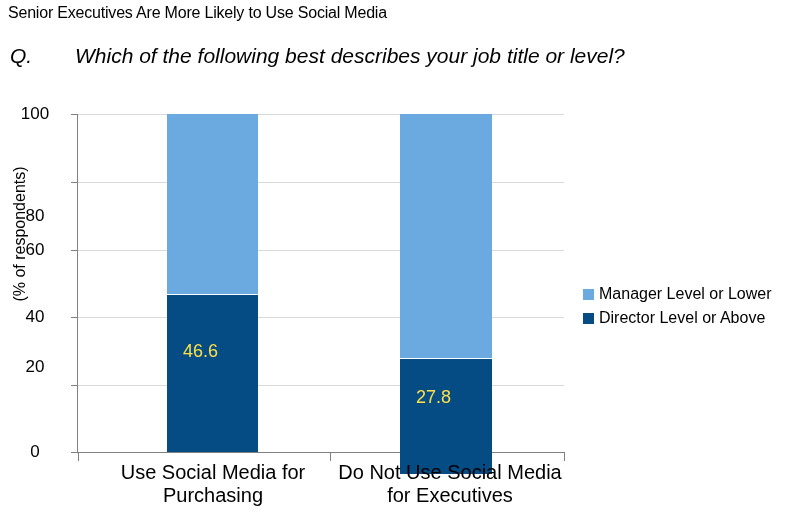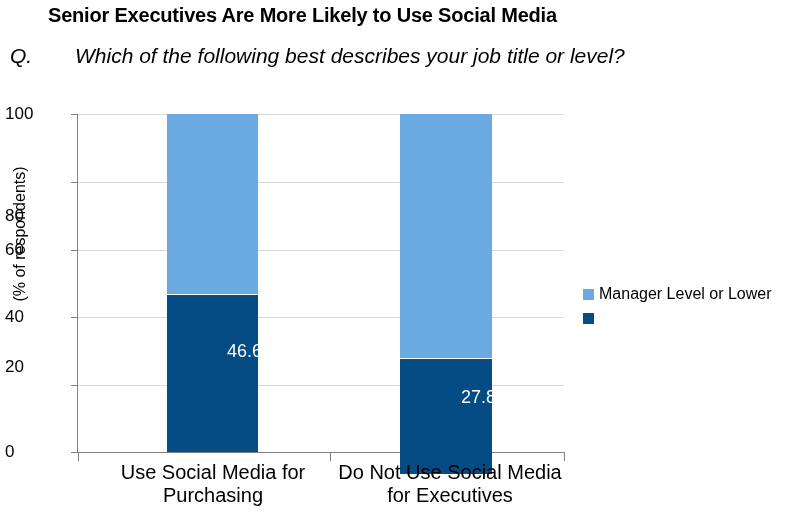--- a/index.html
+++ b/index.html
@@ -14,25 +14,24 @@
     color: #000000;
     overflow: hidden;
     position: relative;
   }
 
   
   #chart-title {
     position: absolute;
     left: 8px;
     top: 4px;
-    font-size: 20px;
-    font-weight: bold;
+    font-size: 16px;
+    font-weight: normal;
     letter-spacing: -0.2px;
     white-space: nowrap;
-    margin-left: 40px;
   }
   #question-row {
     position: absolute;
     left: 10px;
     top: 44px;
     font-size: 21px;
     font-style: italic;
     white-space: nowrap;
   }
   #question-label {
@@ -74,21 +73,21 @@
   .y-tick-mark {
     position: absolute;
     left: 71px;
     width: 7px;
     height: 1px;
     background: #808080;
   }
   .y-tick-label {
     position: absolute;
     right: 740px;
-    text-align: left;
+    text-align: center;
     width: 60px;
     font-size: 17px;
     line-height: 1;
   }
   #y-axis-title {
     position: absolute;
     left: -95px;
     top: 225px;
     width: 230px;
     text-align: center;
@@ -101,24 +100,24 @@
     position: absolute;
     bottom: 0;
   }
   .bar-seg {
     position: absolute;
     left: 0;
     width: 100%;
   }
   .bar-value {
     position: absolute;
-    left: 4px;
+    left: 16px;
     width: 100%;
-    text-align: right;
-    color: #ffffff;
+    text-align: left;
+    color: #fde047;
     font-size: 18px;
   }
 
   
   .x-tick-mark {
     position: absolute;
     top: 453px;
     width: 1px;
     height: 8px;
     background: #808080;
@@ -211,14 +210,15 @@
 <div class="x-label" style="left:118px; width:190px;">Use Social Media for Purchasing</div>
 <div class="x-label" style="left:334px; width:232px;">Do Not Use Social Media for Executives</div>
 
 <div id="legend">
   <div class="legend-item">
     <span class="legend-swatch" style="background:#6BAAE0;"></span>
     <span class="legend-text">Manager Level or Lower</span>
   </div>
   <div class="legend-item">
     <span class="legend-swatch" style="background:#054B84;"></span>
+    <span class="legend-text">Director Level or Above</span>
   </div>
 </div>
 
 </body></html>

